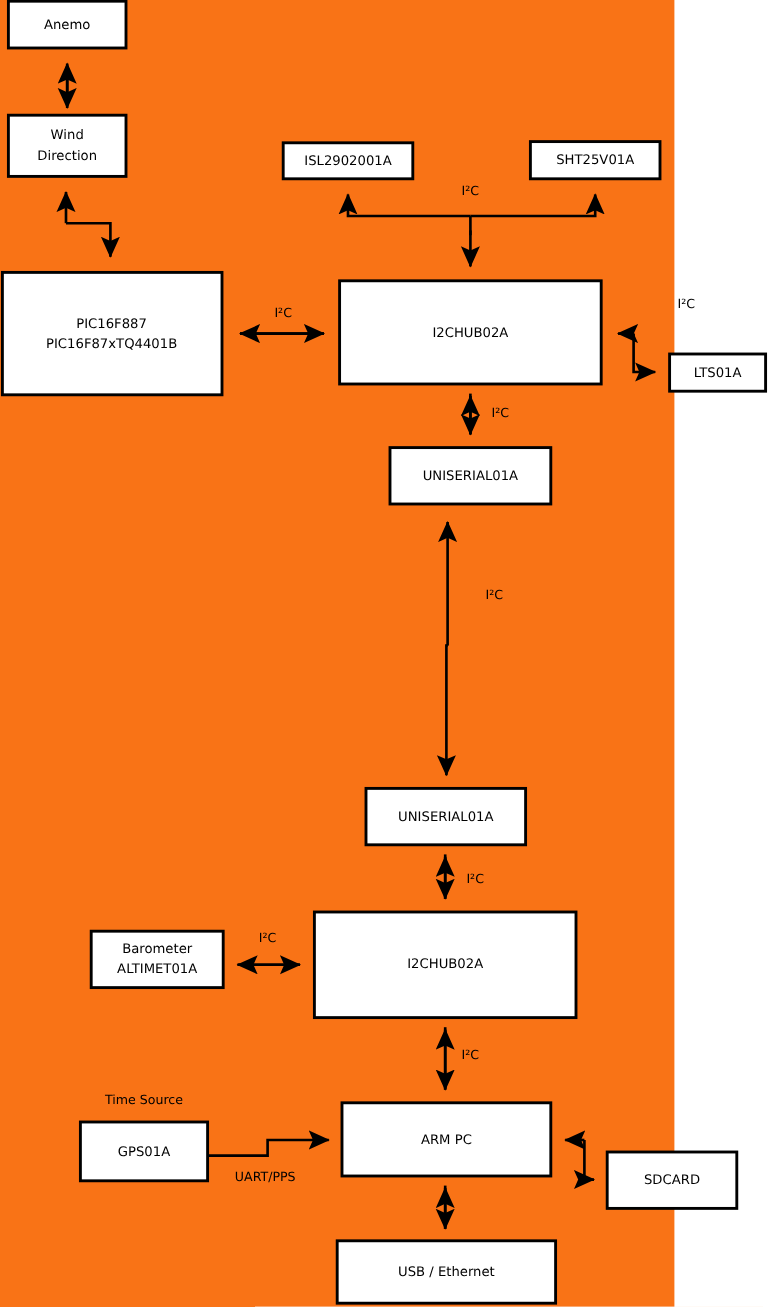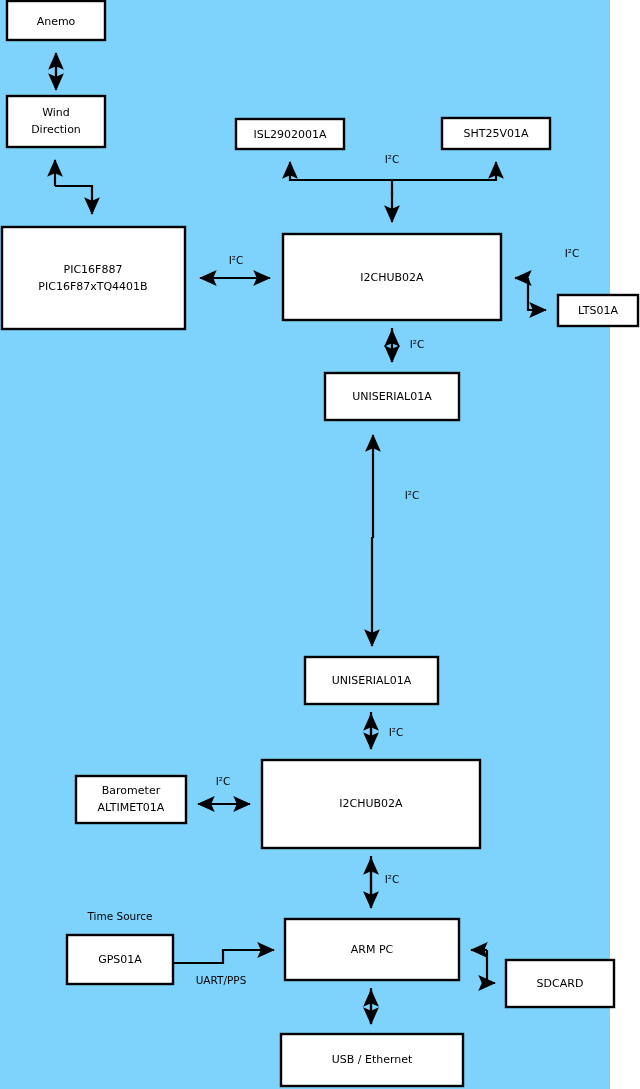--- a/index.html
+++ b/index.html
@@ -10,22 +10,21 @@
   body {
     width: 640px;
     height: 1089px;
     font-family: "DejaVu Sans", sans-serif;
     overflow: hidden;
   }
   #diagram-root {
     position: relative;
     width: 562px;
     height: 1089px;
-    background: #7dd3fc;
-    padding-left: 48px;
+    background: #f97316;
   }
   svg#diagram-svg {
     position: absolute;
     top: 0;
     left: 0;
     width: 640px;
     height: 1089px;
     display: block;
   }
   .node-rect {

